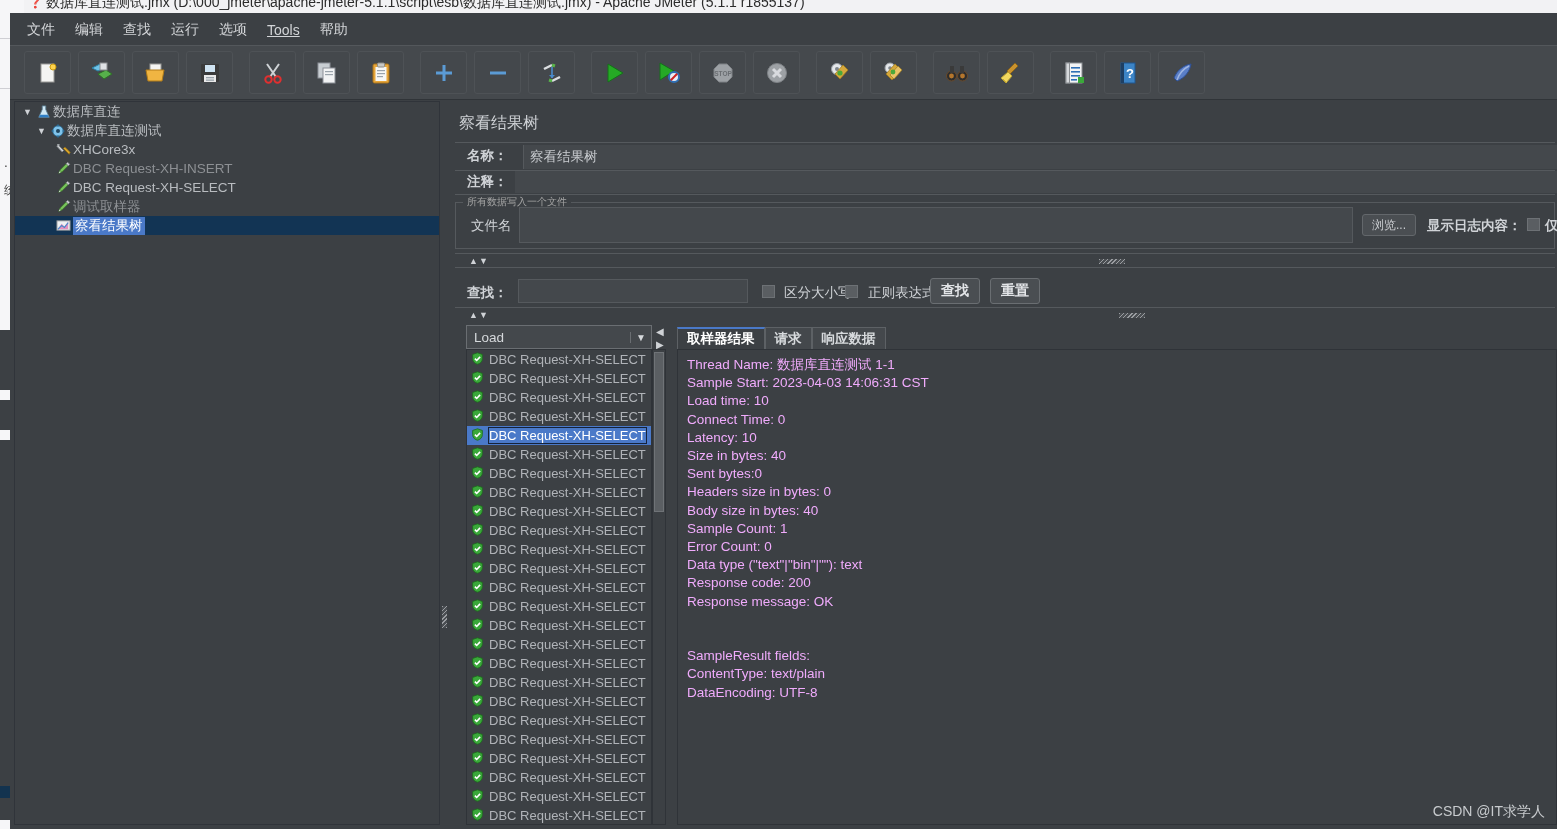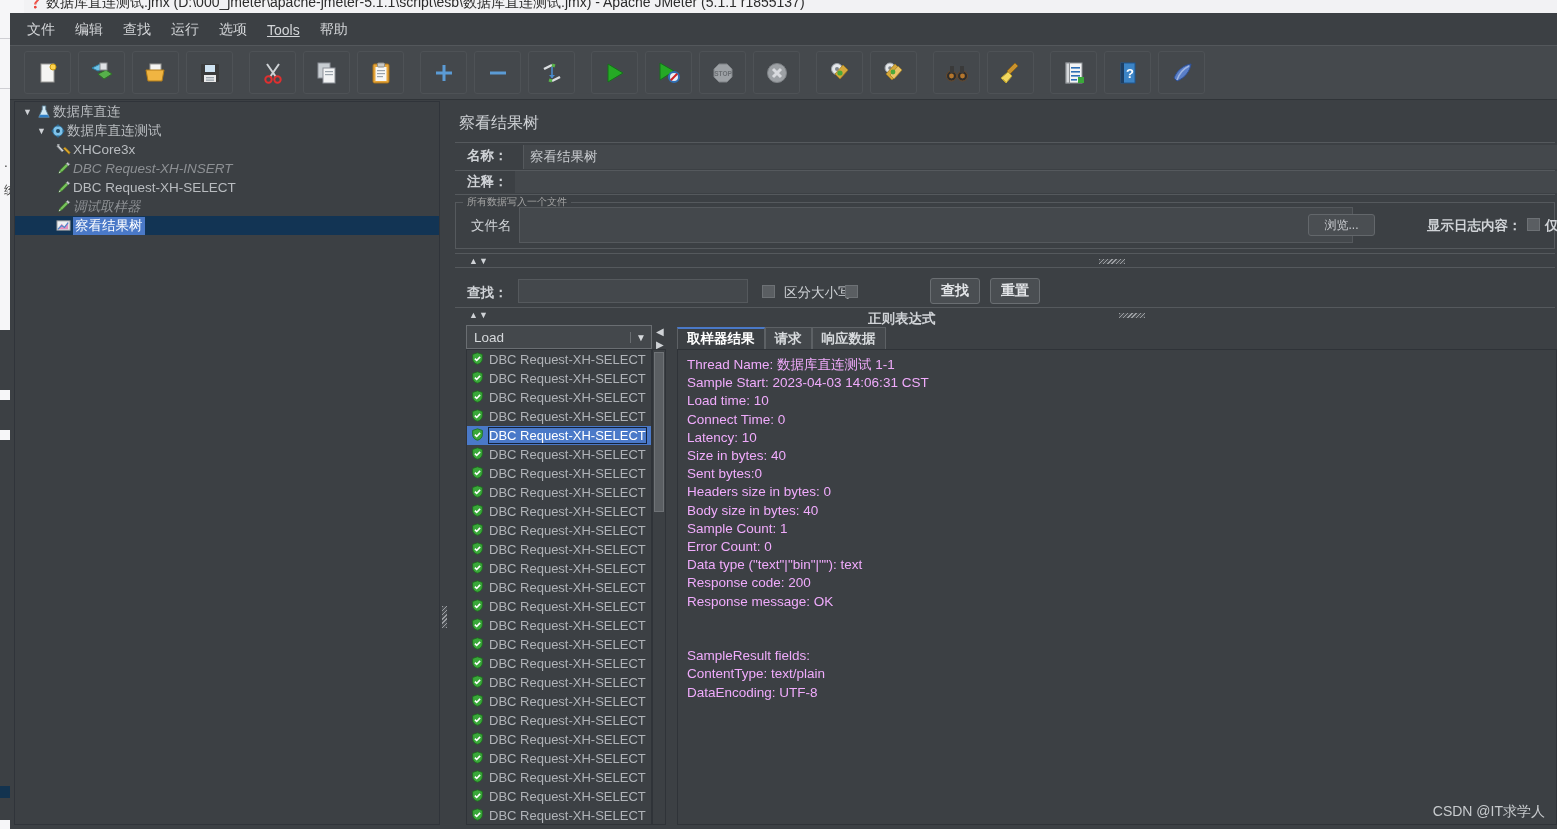--- a/index.html
+++ b/index.html
@@ -30,21 +30,21 @@
   .toolbar{position:absolute;left:0;top:32px;width:1547px;height:55px;background:#45494d;border-top:1px solid #53575b;border-bottom:1px solid #303438;display:flex;align-items:center;padding-left:14px;box-sizing:border-box;}
   .tbtn{width:45px;height:41px;margin-right:7px;background:#44484c;border:1px solid #4e5256;border-radius:3px;display:flex;align-items:center;justify-content:center;font-size:19px;line-height:1;position:relative;}
   .tsep{width:9px;}
   .tbtn svg{display:block;}
 
   
   .tree{position:absolute;left:4px;top:88px;width:426px;height:724px;background:#3c4044;border:1px solid #30343a;box-sizing:border-box;overflow:hidden;}
   .trow{height:19px;display:flex;align-items:center;font-size:13.5px;color:#b9bcc0;padding-left:4px;white-space:nowrap;}
   .trow .arrow{width:13px;font-size:9px;color:#cfd2d6;text-align:center;}
   .trow .ico{width:19px;display:flex;align-items:center;justify-content:center;}
-  .trow.dim{color:#8d9094;font-style:italic;}
+  .trow.dim{color:#8d9094;}
   .trow.sel{background:#123454;}
   .trow.sel .lbl{background:#4a79c8;color:#ffffff;padding:0 2px;}
 
   .splitv{position:absolute;left:430px;top:88px;width:9px;height:724px;background:#3c4044;}
   .splitv .grip{position:absolute;left:2px;top:505px;width:5px;height:22px;
      background:repeating-linear-gradient(135deg,#9a9da1 0 1px,#4a4e52 1px 3px);}
 
   .right{position:absolute;left:439px;top:88px;width:1110px;height:724px;background:#3c4044;overflow:hidden;}
 
   .panel-title{position:absolute;left:10px;top:12px;font-size:16px;color:#cdd0d4;}
@@ -423,40 +423,40 @@
         <span class="flabel">注释：</span>
       </div>
       <div class="finput" style="position:absolute;left:66px;top:70px;width:1042px;height:22px;border:none;"></div>
       <div class="hdr-rule" style="top:93px"></div>
 
       <div class="group" style="left:6px;top:101px;width:1100px;height:47px;"></div>
       <div class="group-legend" style="left:14px;top:94px;">所有数据写入一个文件</div>
 
       <span class="flabel" style="position:absolute;left:22px;top:116px;font-weight:normal;">文件名</span>
       <div class="finput" style="position:absolute;left:70px;top:106px;width:834px;height:36px;"></div>
-      <div class="btn" style="position:absolute;left:859px;top:113px;width:67px;height:22px;">浏览...</div>
+      <div class="btn" style="position:absolute;left:913px;top:113px;width:54px;height:22px;">浏览...</div>
       <span class="flabel" style="position:absolute;left:978px;top:116px;">显示日志内容：</span>
       <div class="chk" style="position:absolute;left:1078px;top:117px;"></div>
       <span class="flabel" style="position:absolute;left:1096px;top:116px;">仅错</span>
 
       <div class="hdr-rule" style="top:152px"></div>
 
       <div class="onehandle" style="left:20px;top:156px;">
         <span>▲</span>
           <span>▼</span>
       </div>
       <div class="dotgrip" style="left:650px;top:158px;"></div>
 
       <div class="hdr-rule" style="top:166px"></div>
       <span class="flabel" style="position:absolute;left:18px;top:183px;">查找：</span>
       <div class="finput" style="position:absolute;left:69px;top:178px;width:230px;height:24px;"></div>
       <div class="chk" style="position:absolute;left:313px;top:184px;"></div>
       <span class="flabel" style="position:absolute;left:335px;top:183px;font-weight:normal;">区分大小写</span>
       <div class="chk" style="position:absolute;left:396px;top:184px;"></div>
-      <span class="flabel" style="position:absolute;left:419px;top:183px;font-weight:bold;margin-top:26px;">正则表达式</span>
+      <span class="flabel" style="position:absolute;left:419px;top:183px;font-weight:normal;">正则表达式</span>
       <div class="btnbig" style="position:absolute;left:481px;top:177px;width:50px;height:26px;">查找</div>
       <div class="btnbig" style="position:absolute;left:541px;top:177px;width:50px;height:26px;">重置</div>
       <div class="hdr-rule" style="top:206px"></div>
 
       <div class="onehandle" style="left:20px;top:210px;">
         <span>▲</span>
           <span>▼</span>
       </div>
       <div class="dotgrip" style="left:670px;top:212px;"></div>
 

